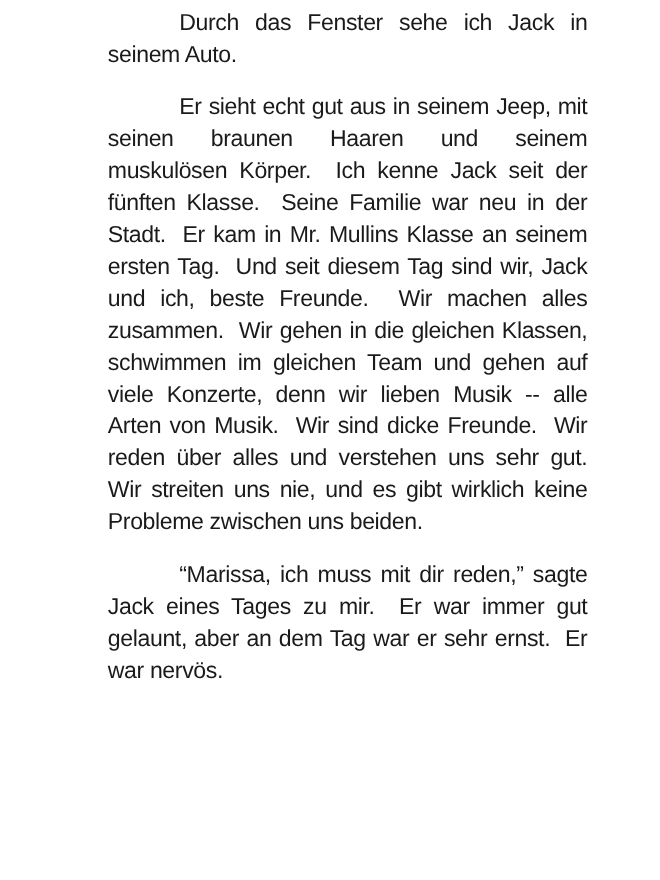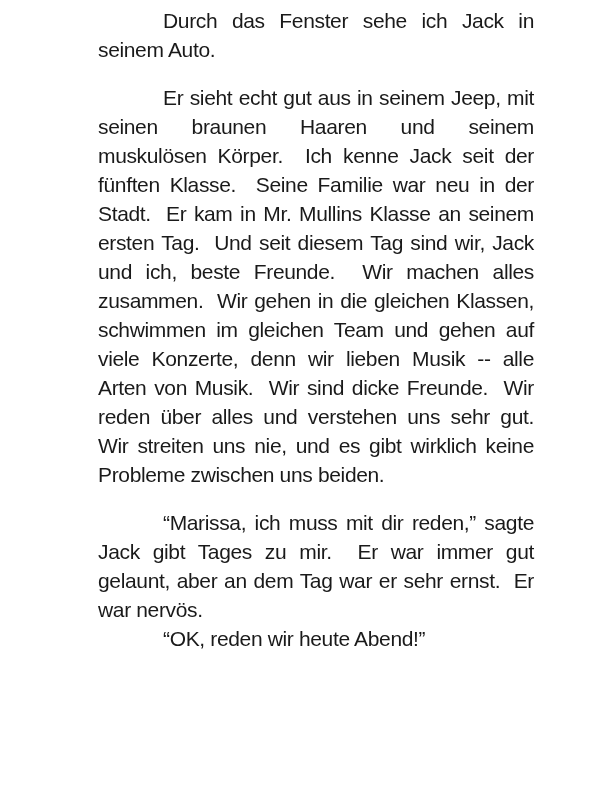--- a/index.html
+++ b/index.html
@@ -30,15 +30,14 @@
   .gap-before {
     margin-top: 19px;
   }
 </style>
 </head>
 <body>
 
 <div class="page">
   <p class="para">Durch das Fenster sehe ich Jack in seinem Auto.</p>
   <p class="para gap-before">Er sieht echt gut aus in seinem Jeep, mit seinen braunen Haaren und seinem muskulösen Körper.  Ich kenne Jack seit der fünften Klasse.  Seine Familie war neu in der Stadt.  Er kam in Mr. Mullins Klasse an seinem ersten Tag.  Und seit diesem Tag sind wir, Jack und ich, beste Freunde.  Wir machen alles zusammen.  Wir gehen in die gleichen Klassen, schwimmen im gleichen Team und gehen auf viele Konzerte, denn wir lieben Musik -- alle Arten von Musik.  Wir sind dicke Freunde.  Wir reden über alles und verstehen uns sehr gut.  Wir streiten uns nie, und es gibt wirklich keine Probleme zwischen uns beiden.</p>
-  <p class="para gap-before">“Marissa, ich muss mit dir reden,” sagte Jack gibt Tages zu mir.  Er war immer gut gelaunt, aber an dem Tag war er sehr ernst.  Er war nervös.</p>
-  <p class="para">“OK, reden wir heute Abend!”</p>
+  <p class="para gap-before">“Marissa, ich muss mit dir reden,” sagte Jack eines Tages zu mir.  Er war immer gut gelaunt, aber an dem Tag war er sehr ernst.  Er war nervös.</p>
 </div>
 
 </body></html>

